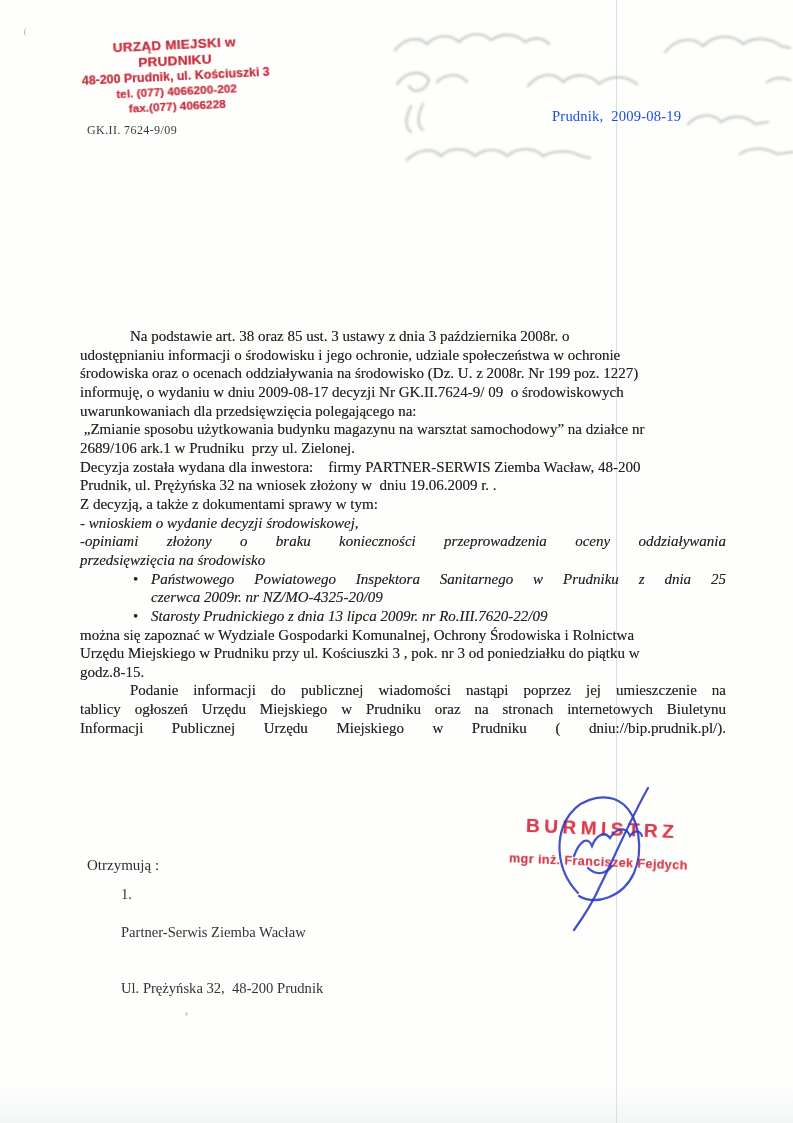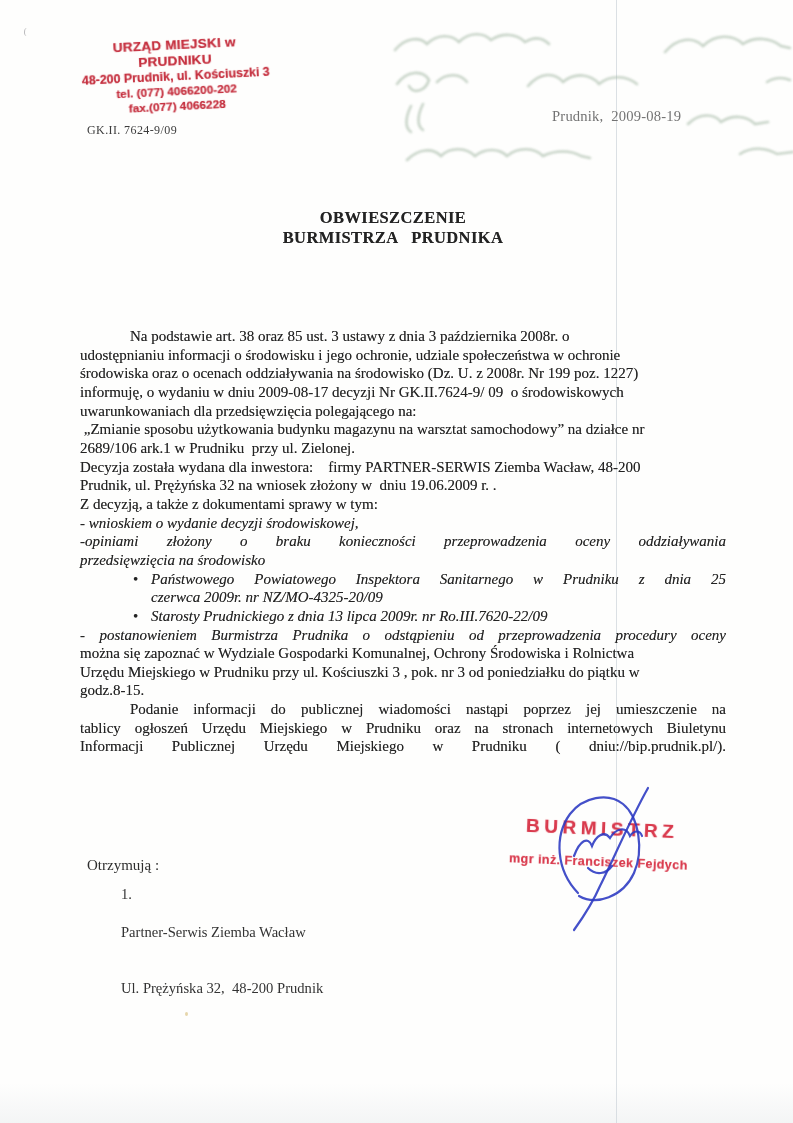--- a/index.html
+++ b/index.html
@@ -21,21 +21,21 @@
     position:absolute;left:78px;top:42px;width:192px;text-align:center;
     transform:rotate(-2.8deg);transform-origin:left top;
     color:#c5303f;font-family:"Liberation Sans", sans-serif;
     text-shadow:0 0 .7px rgba(197,48,63,.65);filter:blur(.2px);
   }
   #header-stamp .s1{font-size:13.6px;font-weight:700;letter-spacing:.2px;line-height:16px;}
   #header-stamp .s2{font-size:12.4px;font-weight:700;line-height:15px;}
   #header-stamp .s3,#header-stamp .s4{font-size:11.8px;font-weight:700;line-height:15px;}
 
   #reference{position:absolute;left:87px;top:123px;font-size:12px;color:#3c3c3c;letter-spacing:.4px;}
-  #dateline{position:absolute;left:552px;top:108px;font-size:14.6px;color:#737373;letter-spacing:.2px;white-space:pre;}
+  #dateline{position:absolute;left:552px;top:108px;font-size:14.6px;color:#1d4ed8;letter-spacing:.2px;white-space:pre;}
 
   
   #bleedthrough{position:absolute;left:385px;top:20px;width:408px;height:160px;overflow:visible;filter:blur(1.1px);opacity:.55;}
   #bleedthrough path{fill:none;stroke-width:2.6;stroke-linecap:round;}
 
   #doc-title{position:absolute;left:0;top:208px;width:786px;text-align:center;font-weight:700;}
   #doc-title div{font-size:16.5px;line-height:19.5px;letter-spacing:.4px;white-space:pre;
     text-shadow:0 0 .5px rgba(35,35,35,.55);}
 
   
@@ -93,43 +93,38 @@
   <div id="header-stamp">
     <div class="s1">URZĄD MIEJSKI w PRUDNIKU</div>
     <div class="s2">48-200 Prudnik, ul. Kościuszki 3</div>
     <div class="s3">tel. (077) 4066200-202</div>
     <div class="s4">fax.(077) 4066228</div>
   </div>
 
   <div id="reference">GK.II. 7624-9/09</div>
   <div id="dateline">Prudnik,  2009-08-19</div>
 
-  <div id="doc-title">
-    <div>OBWIESZCZENIE</div>
-    <div>BURMISTRZA   PRUDNIKA</div>
-  </div>
 
   <div id="body-lines">
       <div class="bl ind">Na podstawie art. 38 oraz 85 ust. 3 ustawy z dnia 3 października 2008r. o</div>
       <div class="bl">udostępnianiu informacji o środowisku i jego ochronie, udziale społeczeństwa w ochronie</div>
       <div class="bl">środowiska oraz o ocenach oddziaływania na środowisko (Dz. U. z 2008r. Nr 199 poz. 1227)</div>
       <div class="bl">informuję, o wydaniu w dniu 2009-08-17 decyzji Nr GK.II.7624-9/ 09  o środowiskowych</div>
       <div class="bl">uwarunkowaniach dla przedsięwzięcia polegającego na:</div>
       <div class="bl"> „Zmianie sposobu użytkowania budynku magazynu na warsztat samochodowy” na działce nr</div>
       <div class="bl">2689/106 ark.1 w Prudniku  przy ul. Zielonej.</div>
       <div class="bl">Decyzja została wydana dla inwestora:    firmy PARTNER-SERWIS Ziemba Wacław, 48-200</div>
       <div class="bl">Prudnik, ul. Prężyńska 32 na wniosek złożony w  dniu 19.06.2009 r. .</div>
       <div class="bl">Z decyzją, a także z dokumentami sprawy w tym:</div>
       <div class="bl it">- wnioskiem o wydanie decyzji środowiskowej,</div>
       <div class="bl it ju">-opiniami złożony o braku konieczności przeprowadzenia oceny oddziaływania</div>
       <div class="bl it">przedsięwzięcia na środowisko</div>
       <div class="bl it ju bu"><span class="dot">•</span><span>Państwowego Powiatowego Inspektora Sanitarnego w Prudniku z dnia 25</span></div>
       <div class="bl it co">czerwca 2009r. nr NZ/MO-4325-20/09</div>
       <div class="bl it bu"><span class="dot">•</span><span>Starosty Prudnickiego z dnia 13 lipca 2009r. nr Ro.III.7620-22/09</span></div>
-      <div class="bl it ju">- postanowieniem Burmistrza Prudnika o odstąpieniu od przeprowadzenia procedury oceny</div>
       <div class="bl">można się zapoznać w Wydziale Gospodarki Komunalnej, Ochrony Środowiska i Rolnictwa</div>
       <div class="bl">Urzędu Miejskiego w Prudniku przy ul. Kościuszki 3 , pok. nr 3 od poniedziałku do piątku w</div>
       <div class="bl">godz.8-15.</div>
       <div class="bl ju ind">Podanie informacji do publicznej wiadomości nastąpi poprzez jej umieszczenie na</div>
       <div class="bl ju">tablicy ogłoszeń Urzędu Miejskiego w Prudniku oraz na stronach internetowych Biuletynu</div>
       <div class="bl ju">Informacji Publicznej Urzędu Miejskiego w Prudniku ( dniu://bip.prudnik.pl/).</div>
     </div>
 
   <div id="sig-stamp-title">BURMISTRZ</div>
   <div id="sig-stamp-name">mgr inż. Franciszek Fejdych</div>

